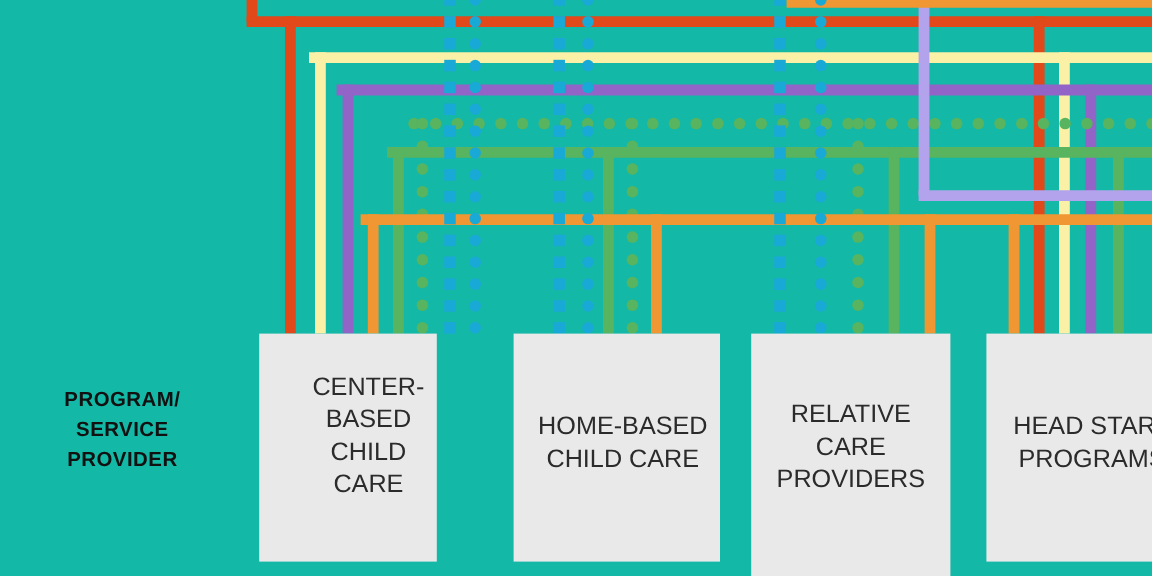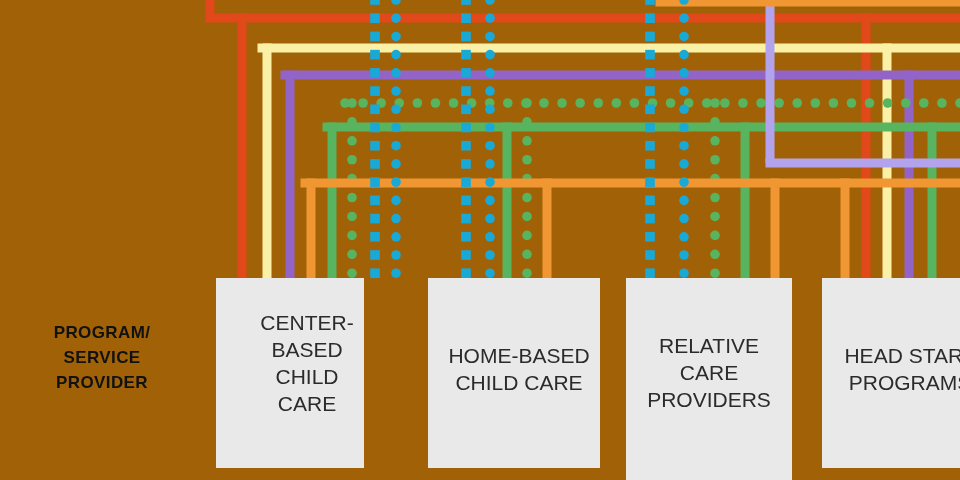--- a/index.html
+++ b/index.html
@@ -5,21 +5,21 @@
   html, body {
     margin: 0; padding: 0;
     background: #ffffff;
     width: 960px; height: 480px;
     overflow: hidden;
     font-family: "Liberation Sans", sans-serif;
   }
   #stage {
     position: relative;
     width: 960px; height: 480px;
-    background: #a16207;
+    background: #14b8a6;
   }
   #wires {
     position: absolute;
     left: 0; top: 0;
     width: 960px; height: 480px;
   }
   .row-label {
     position: absolute;
     font-family: "Liberation Sans", sans-serif;
     font-weight: bold;

